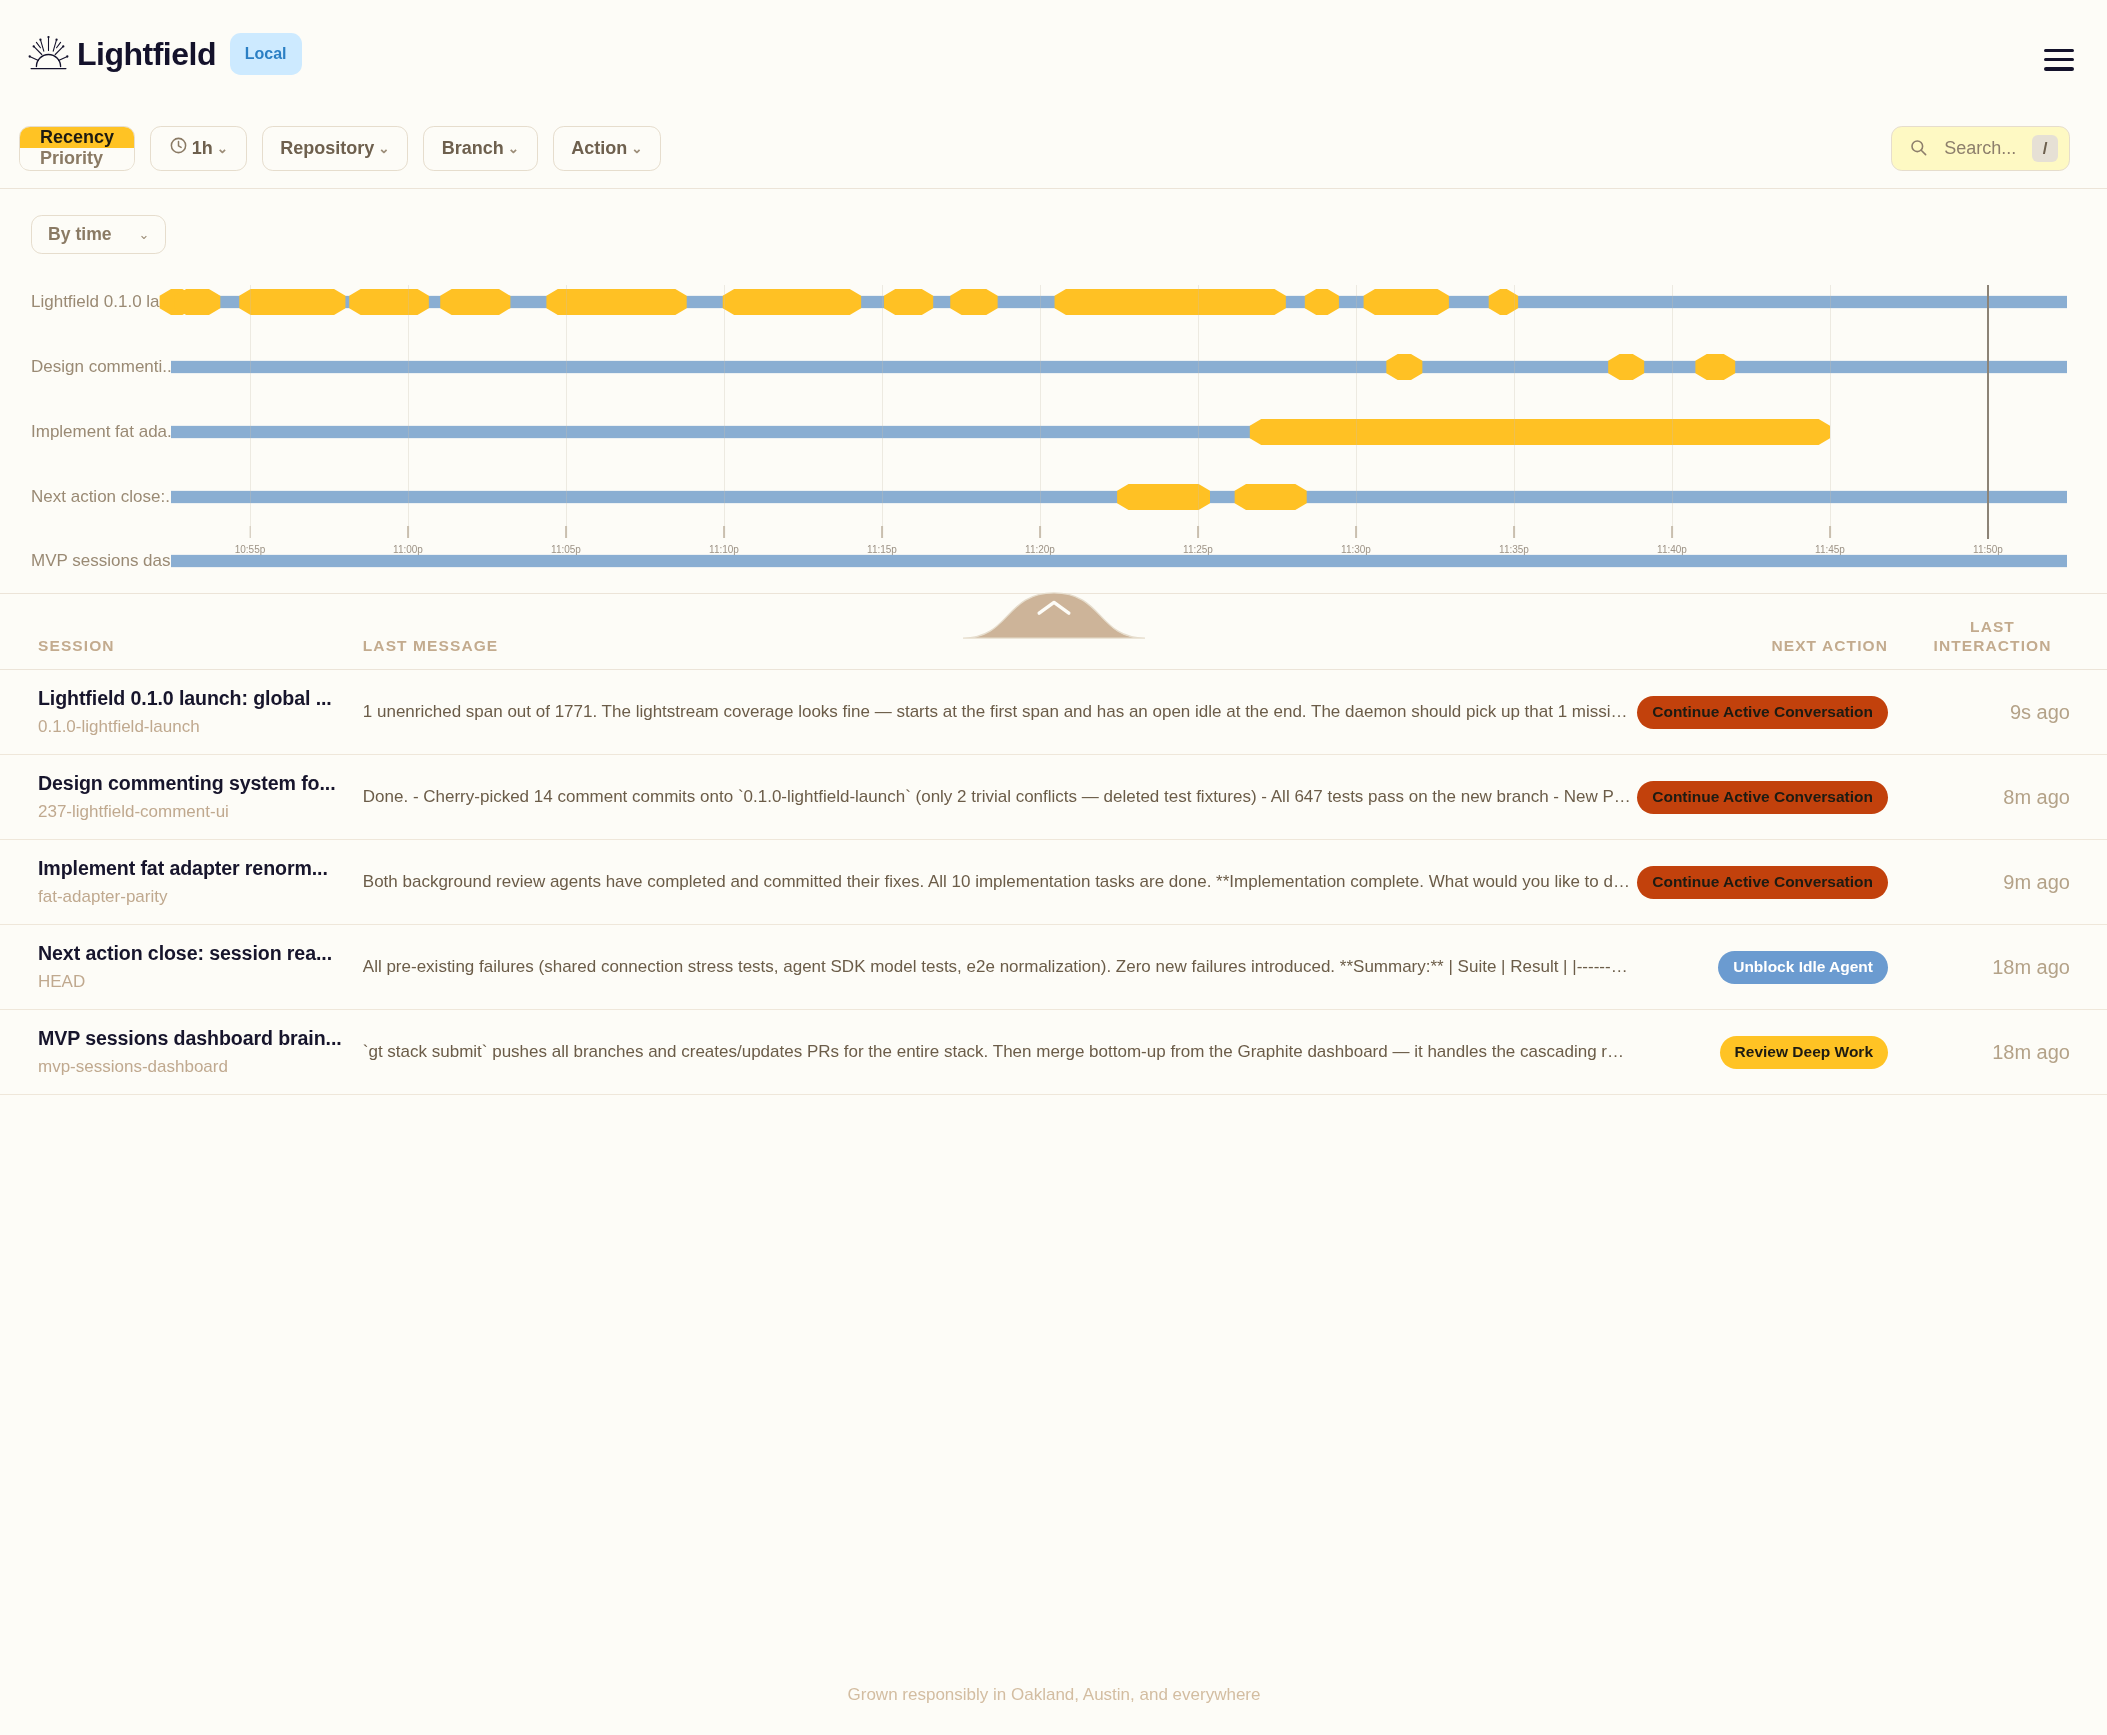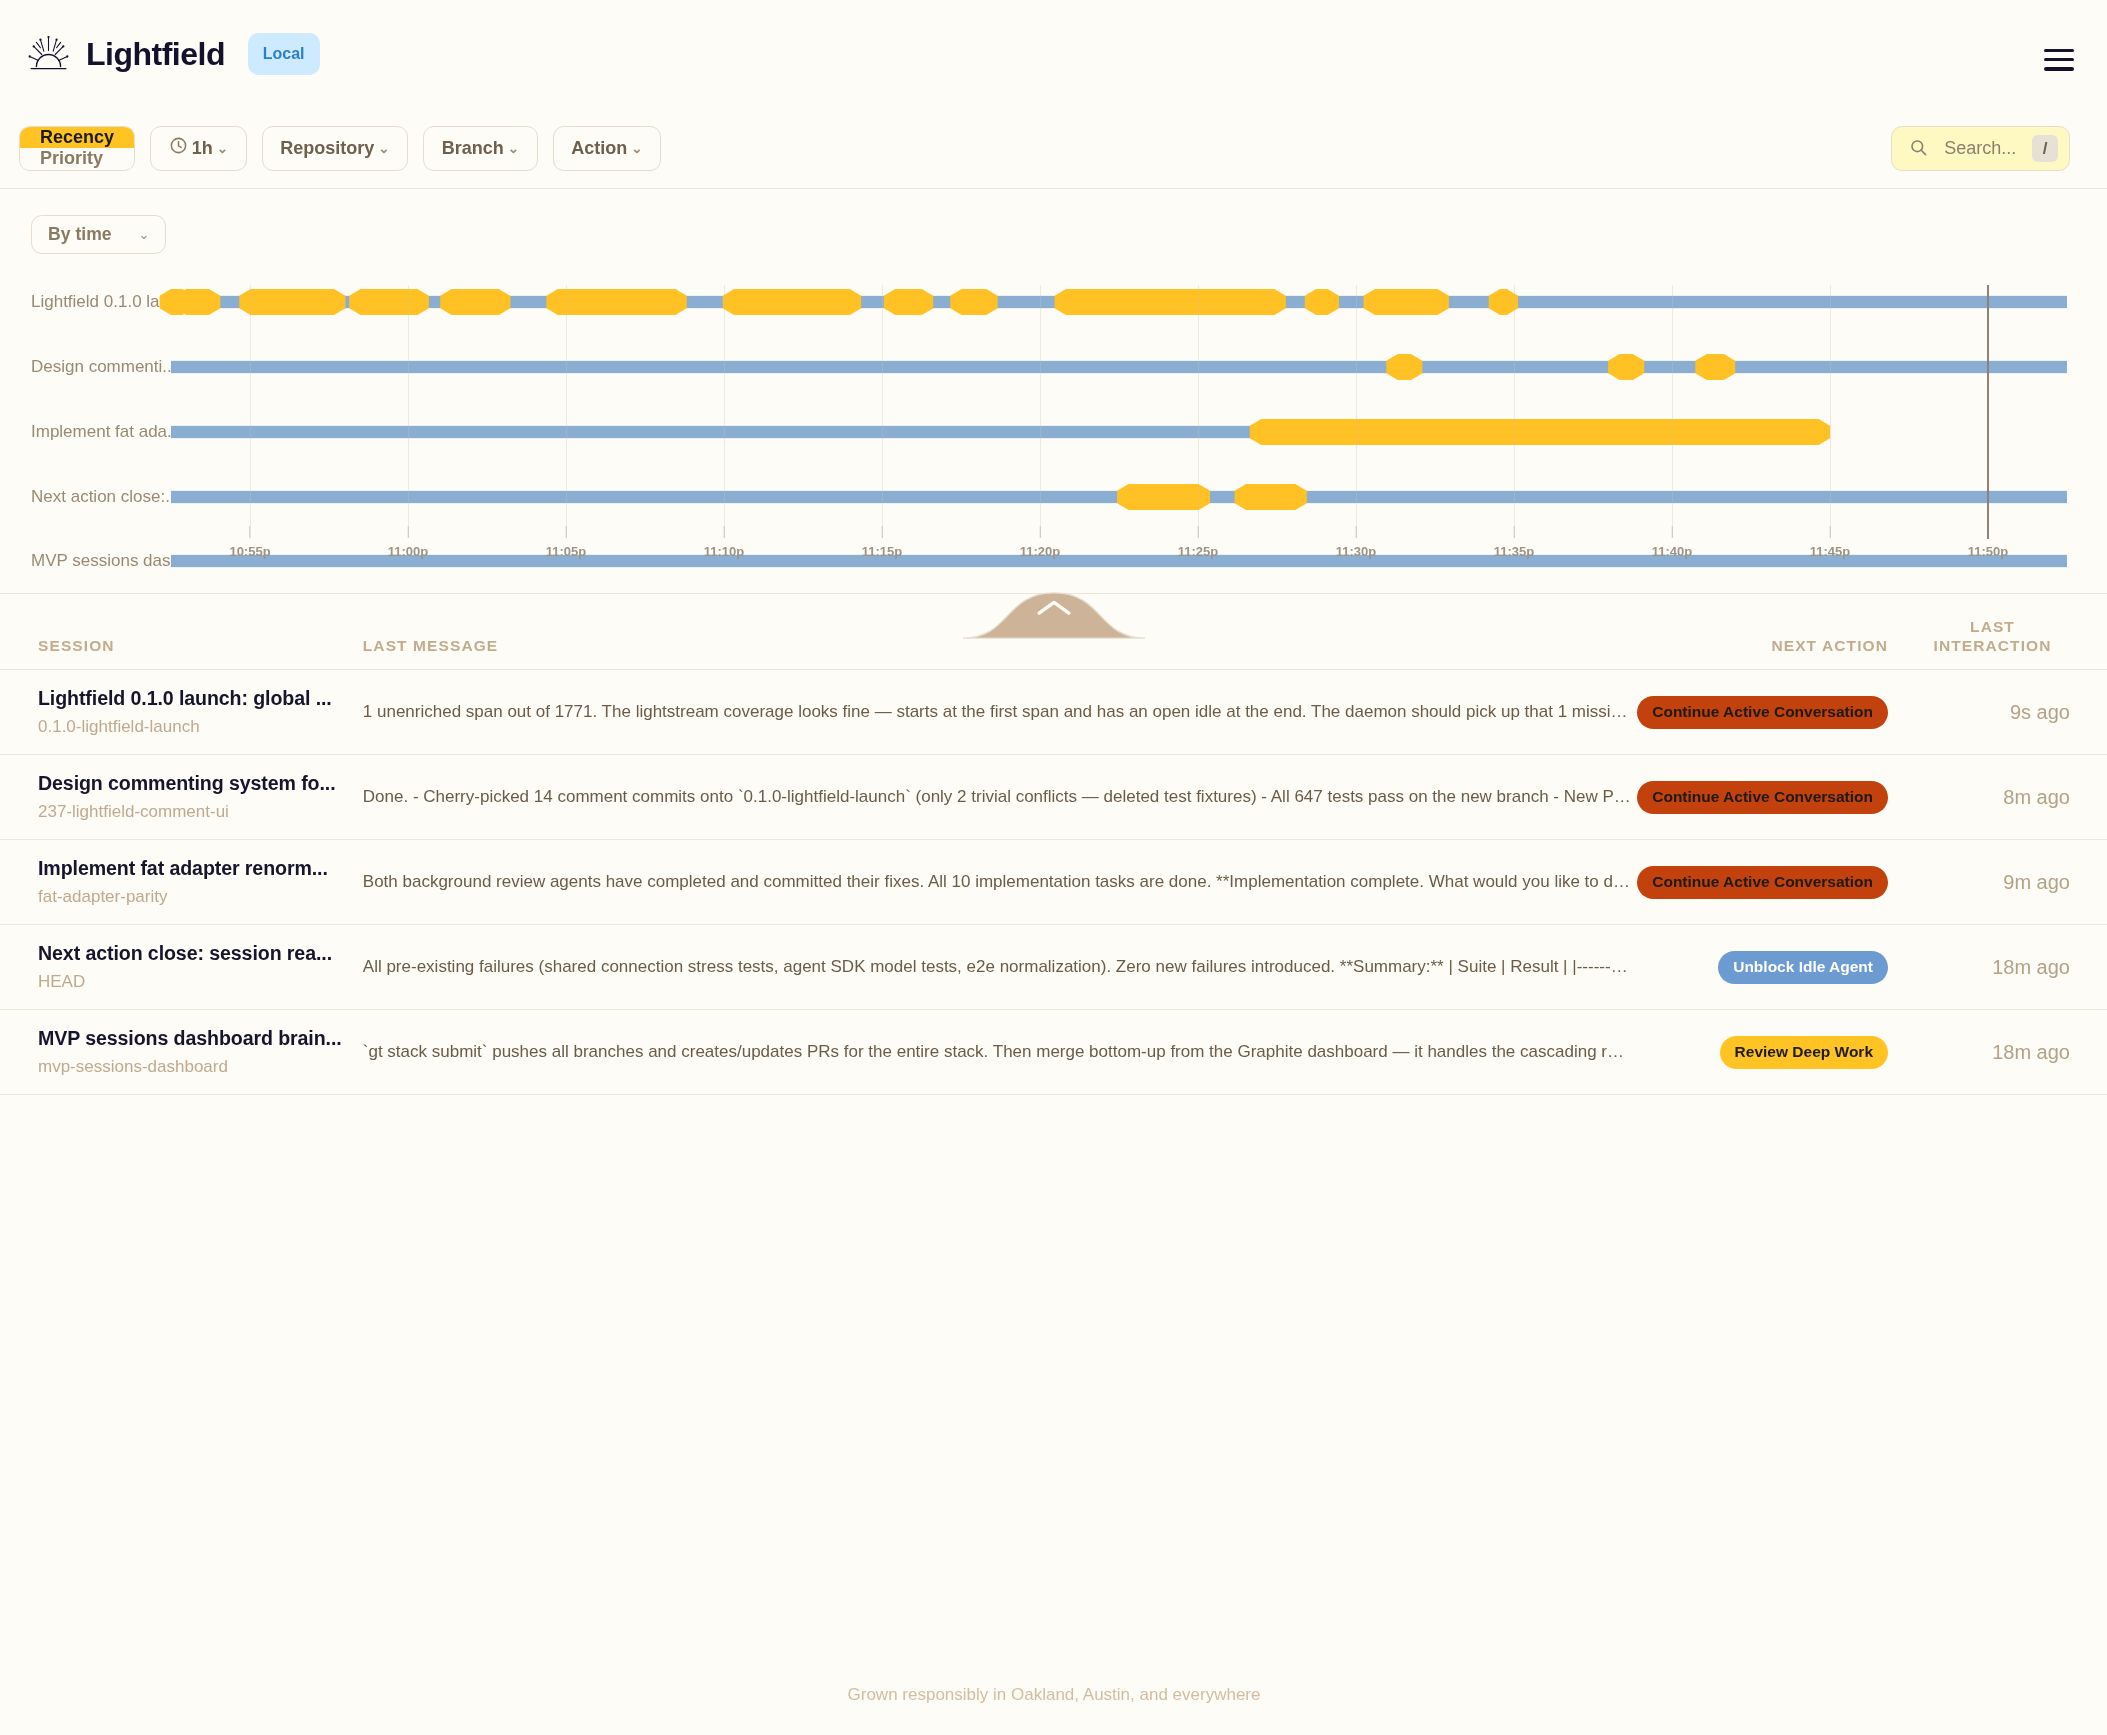--- a/index.html
+++ b/index.html
@@ -11,21 +11,21 @@
   }
   body { position: relative; overflow: hidden; }
 
   
   .topbar {
     height: 108px;
     display: flex; align-items: center;
     padding: 0 38px 0 27px;
     position: relative;
   }
-  .brand { display: flex; align-items: center; gap: 16px; }
+  .brand { display: flex; align-items: center; gap: 7px; }
   .logo { width: 43px; height: 41px; display: block; }
   .brand-name {
     font-size: 32px; font-weight: 700; color: #14122b;
     letter-spacing: -0.5px;
   }
   .pill-local {
     background: #cdeaff; color: #2b7fc4;
     font-size: 16px; font-weight: 600;
     padding: 12px 15px; border-radius: 10.8px;
     margin-left: 6.8px;
@@ -97,21 +97,21 @@
   .g-label {
     position: absolute; left: 31px; top: 50%; transform: translateY(-50%);
     font-size: 17px; color: #9a8a74; white-space: nowrap;
   }
   .g-track { position: absolute; left: 171px; right: 41px; top: 50%; transform: translateY(-50%); height: 30px; }
   .g-track svg { width: 100%; height: 100%; display: block; overflow: visible; }
 
   .axis { position: absolute; left: 171px; right: 41px; bottom: 5.4px; height: 62px; }
   .tick { position: absolute; top: 0; transform: translateX(-50%); text-align: center; }
   .tick .mark { width: 1.4px; height: 12px; background: #c9bfae; margin: 0 auto 6.8px; }
-  .tick .lbl { font-size: 13px; color: #9d9386; white-space: nowrap; font-weight: bold; }
+  .tick .lbl { font-size: 10px; color: #9d9386; white-space: nowrap; }
   .gridline { position: absolute; top: -241px; width: 1.4px; height: 241px; background: rgba(201,191,174,.30); }
   .nowline { position: absolute; width: 2px; background: #8c8376; }
 
   
   .hill {
     position: absolute; left: 50%; transform: translateX(-50%);
     bottom: -46px; width: 182px; height: 49px; cursor: pointer; z-index: 5;
   }
 
   

